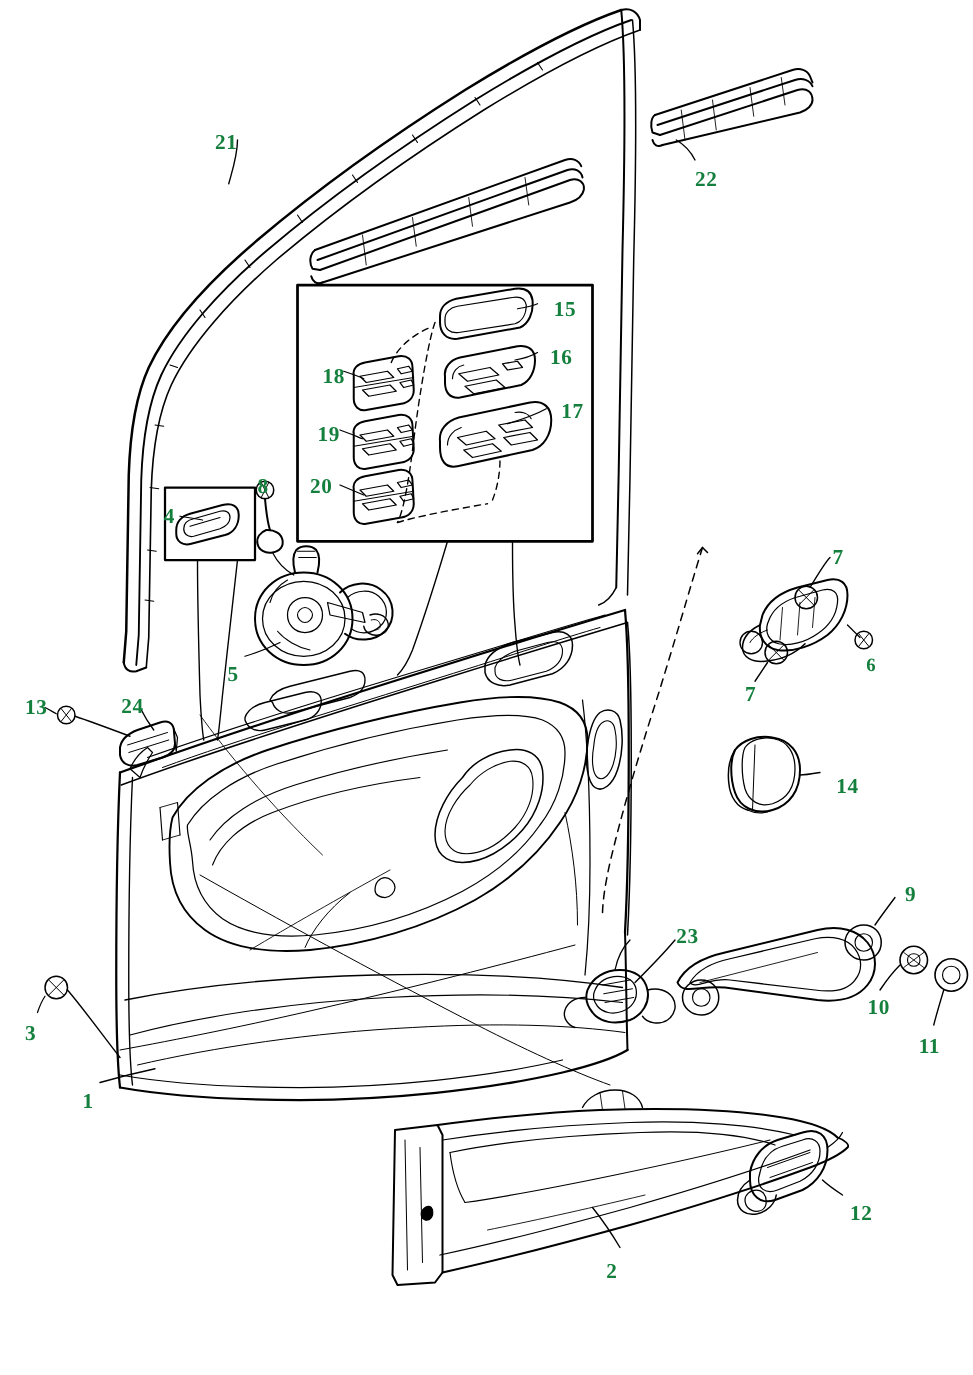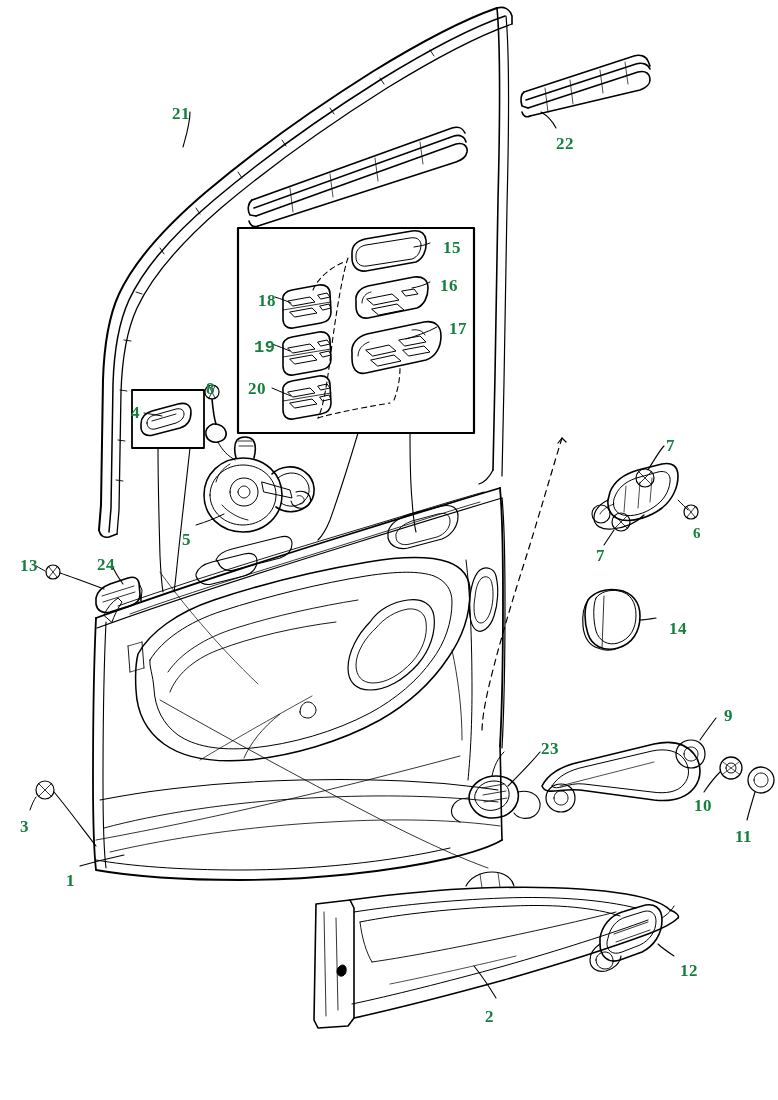--- a/index.html
+++ b/index.html
@@ -503,20 +503,20 @@
   <div class="callout" style="left:724px; top:707px;">9</div>
   <div class="callout" style="left:694px; top:797px;">10</div>
   <div class="callout" style="left:735px; top:828px;">11</div>
   <div class="callout" style="left:680px; top:962px;">12</div>
   <div class="callout" style="left:20px;  top:557px;">13</div>
   <div class="callout" style="left:669px; top:620px;">14</div>
   <div class="callout" style="left:443px; top:239px;">15</div>
   <div class="callout" style="left:440px; top:277px;">16</div>
   <div class="callout" style="left:449px; top:320px;">17</div>
   <div class="callout" style="left:258px; top:292px;">18</div>
-  <div class="callout" style="left:254px; top:339px;font-family:Liberation Mono, monospace;">19</div>
+  <div class="callout" style="left:254px; top:339px;">19</div>
   <div class="callout" style="left:248px; top:380px;">20</div>
   <div class="callout" style="left:172px; top:105px;">21</div>
   <div class="callout" style="left:556px; top:135px;">22</div>
   <div class="callout" style="left:541px; top:740px;font-family:Liberation Serif, serif;">23</div>
   <div class="callout" style="left:97px;  top:556px;">24</div>
 
 </div>
 
 </body></html>

